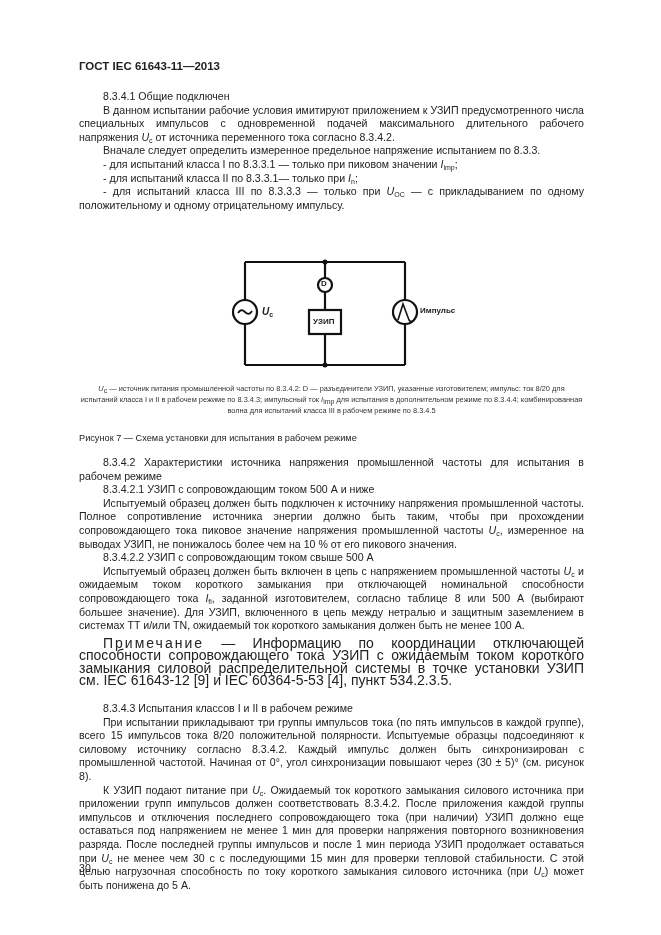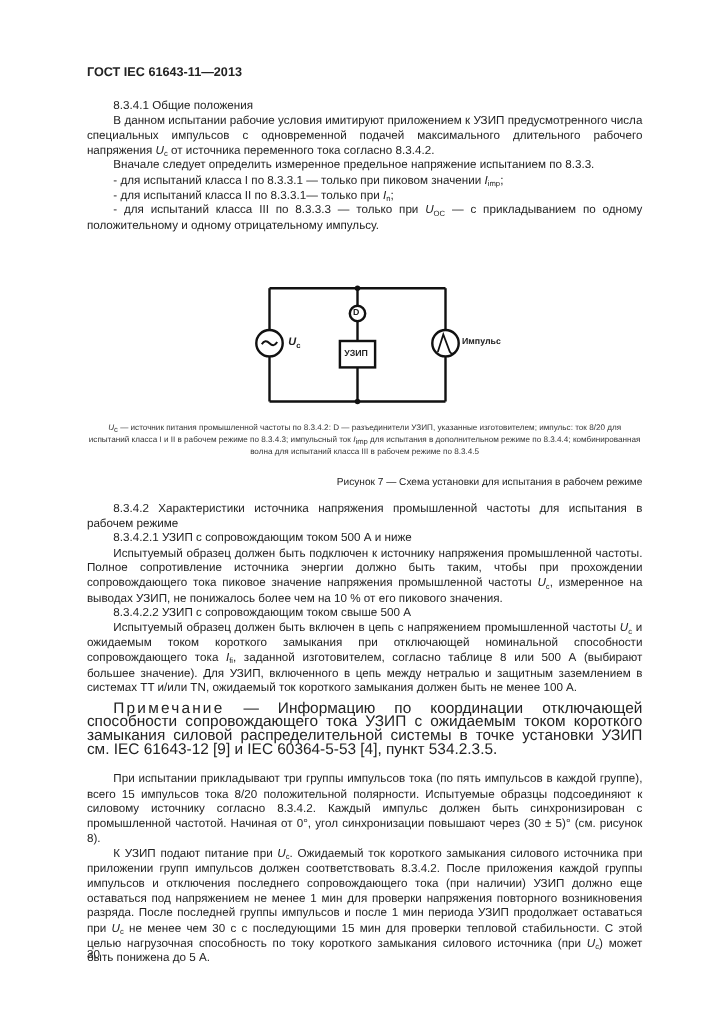--- a/index.html
+++ b/index.html
@@ -5,35 +5,35 @@
   html, body { margin: 0; padding: 0; background: #ffffff; }
   body { width: 661px; height: 935px; position: relative; overflow: hidden;
          font-family: "Liberation Sans", sans-serif; color: #222; }
   .page { position: absolute; left: 0; top: 0; width: 559px; height: 935px; }
   .hdr { position: absolute; left: 79px; top: 60px; font-size: 11.5px; font-weight: bold; }
   .body-text { position: absolute; left: 79px; width: 505px; font-size: 10.6px; line-height: 13.6px; text-align: justify; }
   .p { margin: 0; text-indent: 24px; }
   .i { font-style: italic; }
   sub { font-size: 7px; vertical-align: -2px; line-height: 0; font-style: normal; }
   .caption { position: absolute; left: 79px; width: 505px; font-size: 7.4px; line-height: 11px; text-align: center; color: #333; }
-  .figtitle { position: absolute; left: 79px; width: 505px; top: 433px; font-size: 9.2px; text-align: right; }
+  .figtitle { position: absolute; left: 79px; width: 505px; top: 433px; font-size: 9.2px; text-align: left; }
   .note { font-size: 14px; line-height: 12.4px; margin-top: 4px; }
   .spaced { letter-spacing: 2px; }
   .pagenum { position: absolute; left: 79px; top: 862px; font-size: 10.6px; }
   .diagram { position: absolute; left: 220px; top: 250px; width: 260px; height: 130px; }
 </style>
 </head>
 <body>
 
 <div class="page">
 
   <div class="hdr">ГОСТ IEC 61643-11—2013</div>
 
   <div class="body-text" style="top:90px;">
-    <p class="p">8.3.4.1 Общие положения</p>
+    <p class="p">8.3.4.1 Общие подключен</p>
     <p class="p"><span>В данном испытании рабочие условия имитируют приложением к УЗИП предусмотренного числа специальных импульсов с одновременной подачей максимального длительного рабочего напряжения </span><span class="i">U</span><sub>c</sub><span> от источника переменного тока согласно 8.3.4.2.</span></p>
     <p class="p">Вначале следует определить измеренное предельное напряжение испытанием по 8.3.3.</p>
     <p class="p"><span>- для испытаний класса I по 8.3.3.1 — только при пиковом значении </span><span class="i">I</span><sub>imp</sub><span>;</span></p>
     <p class="p"><span>- для испытаний класса II по 8.3.3.1— только при </span><span class="i">I</span><sub>n</sub><span>;</span></p>
     <p class="p"><span>- для испытаний класса III по 8.3.3.3 — только при </span><span class="i">U</span><sub>OC</sub><span> — с прикладыванием по одному положительному и одному отрицательному импульсу.</span></p>
   </div>
 
   <div class="diagram">
     <svg width="260" height="130" viewBox="0 0 260 130" xmlns="http://www.w3.org/2000/svg">
       <g stroke="#111" stroke-width="2.2" fill="none">
@@ -77,18 +77,19 @@
   <div class="body-text" style="top:456px;">
     <p class="p">8.3.4.2 Характеристики источника напряжения промышленной частоты для испытания в рабочем режиме</p>
     <p class="p">8.3.4.2.1 УЗИП с сопровождающим током 500 А и ниже</p>
     <p class="p"><span>Испытуемый образец должен быть подключен к источнику напряжения промышленной частоты. Полное сопротивление источника энергии должно быть таким, чтобы при прохождении сопровождающего тока пиковое значение напряжения промышленной частоты </span><span class="i">U</span><sub>c</sub><span>, измеренное на выводах УЗИП, не понижалось более чем на 10 % от его пикового значения.</span></p>
     <p class="p">8.3.4.2.2 УЗИП с сопровождающим током свыше 500 А</p>
     <p class="p"><span>Испытуемый образец должен быть включен в цепь с напряжением промышленной частоты </span><span class="i">U</span><sub>c</sub><span> и ожидаемым током короткого замыкания при отключающей номинальной способности сопровождающего тока </span><span class="i">I</span><sub>fi</sub><span>, заданной изготовителем, согласно таблице 8 или 500 А (выбирают большее значение). Для УЗИП, включенного в цепь между нетралью и защитным заземлением в системах TT и/или TN, ожидаемый ток короткого замыкания должен быть не менее 100 А.</span></p>
     <p class="p note"><span class="spaced">Примечание</span><span> — Информацию по координации отключающей способности сопровождающего тока УЗИП с ожидаемым током короткого замыкания силовой распределительной системы в точке установки УЗИП см. IEC 61643-12 [9] и IEC 60364-5-53 [4], пункт 534.2.3.5.</span></p>
   </div>
 
   <div class="body-text" style="top:702px;">
+    <p class="p">8.3.4.3 Испытания классов I и II в рабочем режиме</p>
     <p class="p">При испытании прикладывают три группы импульсов тока (по пять импульсов в каждой группе), всего 15 импульсов тока 8/20 положительной полярности. Испытуемые образцы подсоединяют к силовому источнику согласно 8.3.4.2. Каждый импульс должен быть синхронизирован с промышленной частотой. Начиная от 0°, угол синхронизации повышают через (30 ± 5)° (см. рисунок 8).</p>
     <p class="p"><span>К УЗИП подают питание при </span><span class="i">U</span><sub>c</sub><span>. Ожидаемый ток короткого замыкания силового источника при приложении групп импульсов должен соответствовать 8.3.4.2. После приложения каждой группы импульсов и отключения последнего сопровождающего тока (при наличии) УЗИП должно еще оставаться под напряжением не менее 1 мин для проверки напряжения повторного возникновения разряда. После последней группы импульсов и после 1 мин периода УЗИП продолжает оставаться при </span><span class="i">U</span><sub>c</sub><span> не менее чем 30 с с последующими 15 мин для проверки тепловой стабильности. С этой целью нагрузочная способность по току короткого замыкания силового источника (при </span><span class="i">U</span><sub>c</sub><span>) может быть понижена до 5 А.</span></p>
   </div>
 
   <div class="pagenum">30</div>
 </div>
 
 </body></html>

